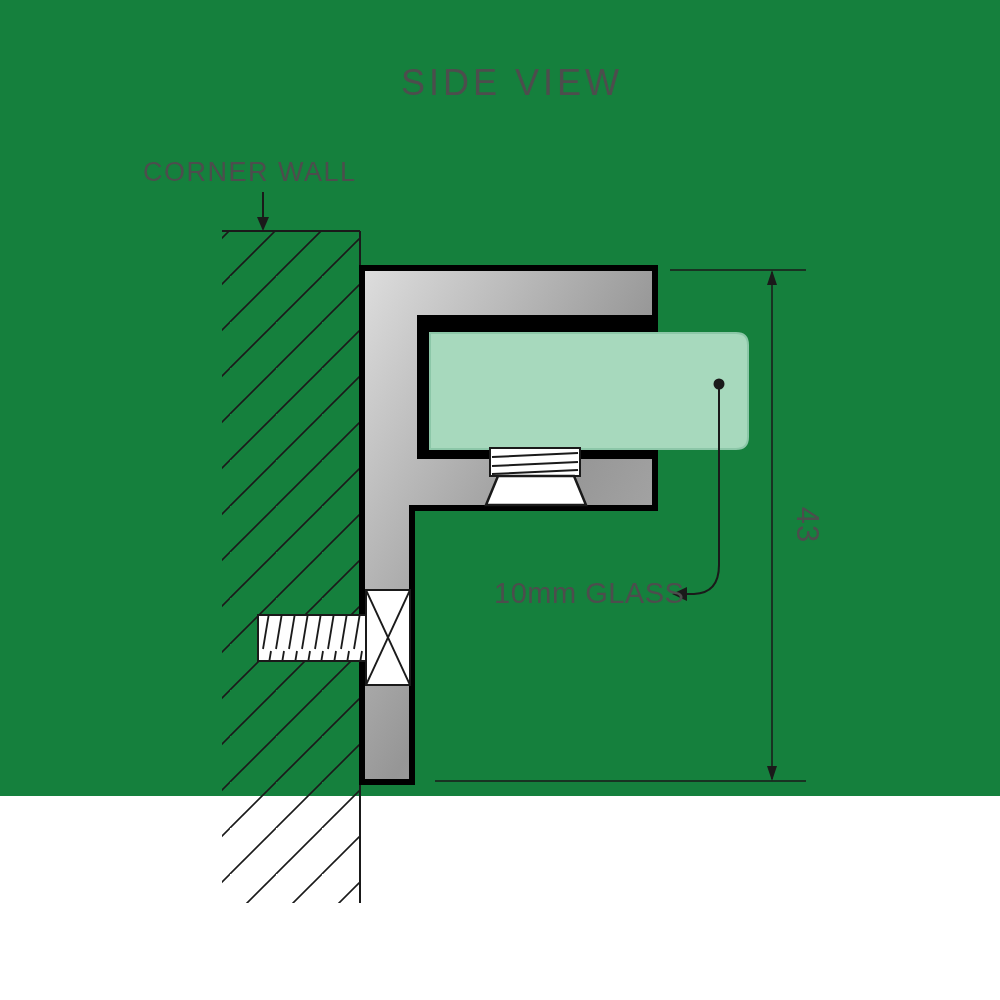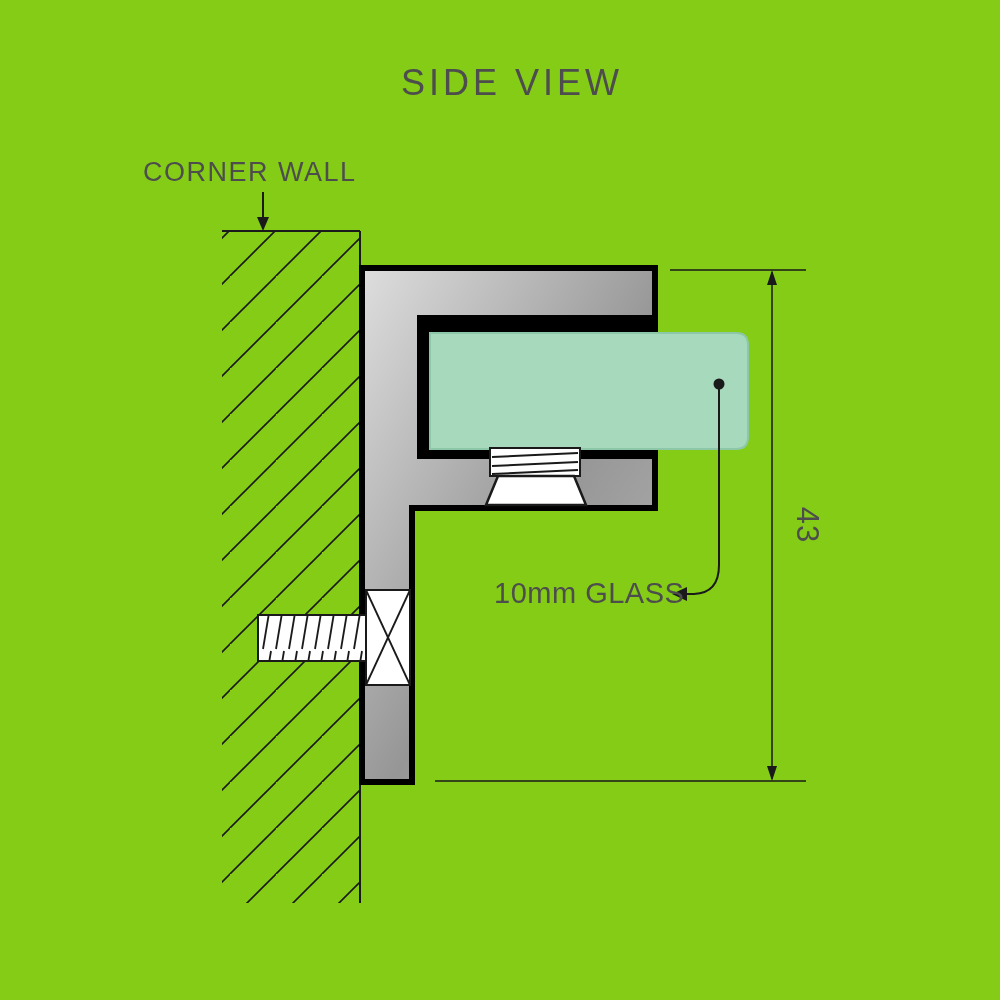--- a/index.html
+++ b/index.html
@@ -7,22 +7,22 @@
     padding: 0;
     background: #ffffff;
     width: 1000px;
     height: 1000px;
     overflow: hidden;
     font-family: "Liberation Sans", sans-serif;
   }
   .stage {
     position: relative;
     width: 1000px;
-    height: 1000px;
-    background: #84cc16;
+    height: 796px;
+    background: #15803d;
   }
   svg { display: block; }
   .t-title {
     font-size: 36px;
     letter-spacing: 4px;
     font-weight: 400;
   }
   .t-label {
     font-size: 27px;
     letter-spacing: 1.5px;

